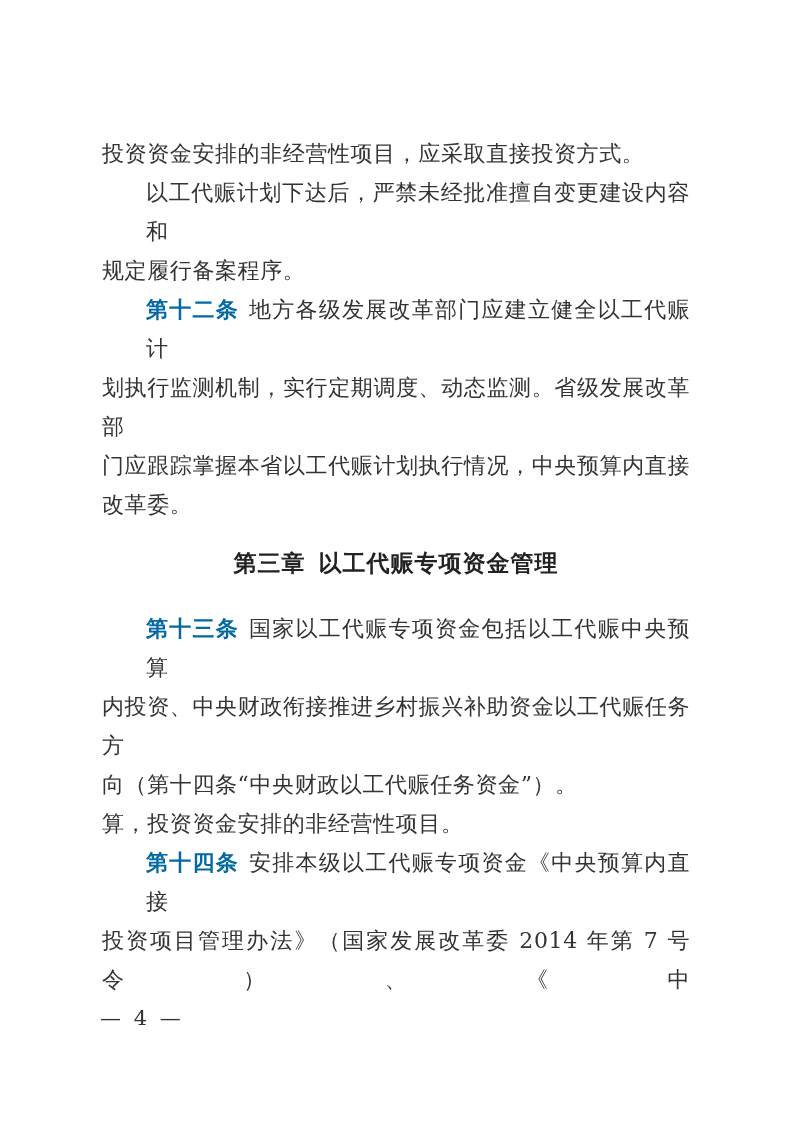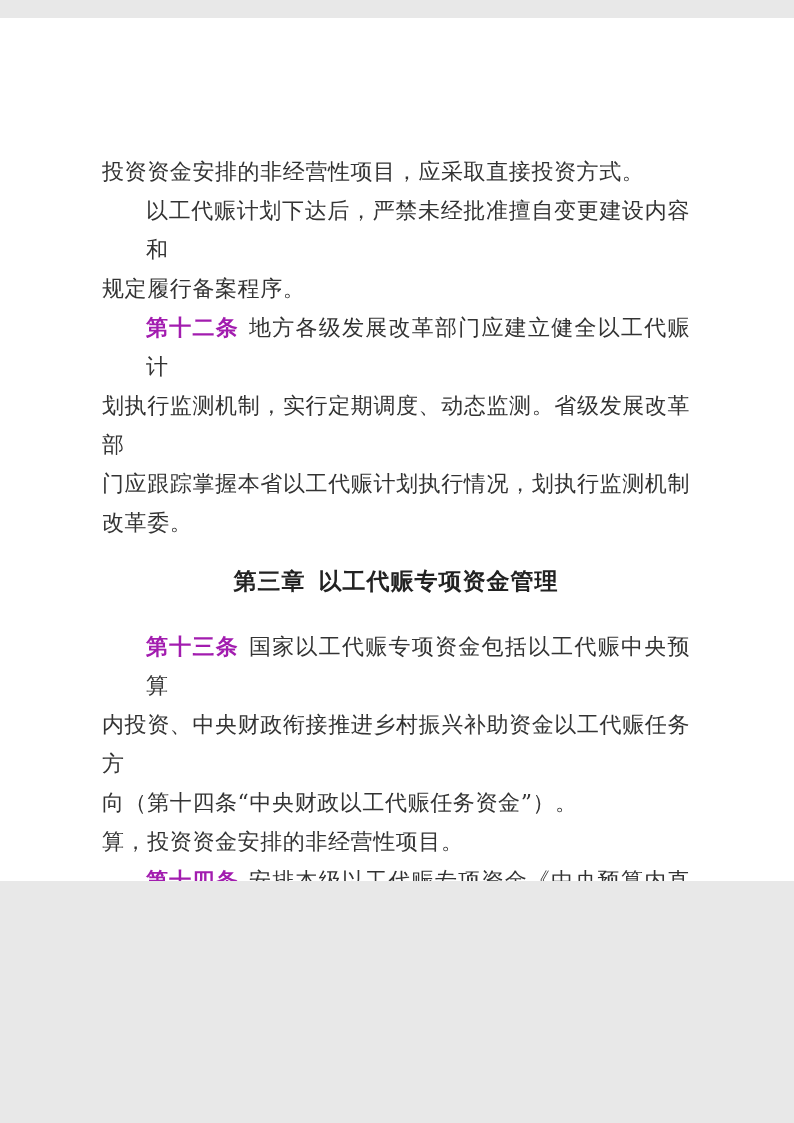--- a/index.html
+++ b/index.html
@@ -1,24 +1,24 @@
 <!DOCTYPE html>
 <html><head>
 <meta charset="utf-8">
 <style>
   html, body { margin: 0; padding: 0; background: #e8e8e8; }
   .page {
     position: relative;
     width: 794px;
-    height: 863px;
+    height: 1123px;
     background: #ffffff;
     overflow: hidden;
     font-family: "DejaVu Serif", "Liberation Serif", serif;
     color: #333333;
-    margin: 18px auto;
+    margin: 0 auto;
   }
   .content {
     position: absolute;
     left: 102px;
     top: 134px;
     width: 588px;
     font-size: 22px;
     line-height: 39px;
     letter-spacing: 0.6px;
   }
@@ -26,21 +26,21 @@
   .full {
     white-space: normal;
     text-align: justify;
     text-align-last: justify;
     text-justify: inter-character;
   }
   .ind { padding-left: 44px; }
   .lead {
     font-family: "Liberation Sans", "DejaVu Sans", sans-serif;
     font-weight: bold;
-    color: #a21caf;
+    color: #0369a1;
     margin-right: 10px;
   }
   .chapter {
     text-align: left;
     text-align-last: center;
     font-family: "Liberation Sans", "DejaVu Sans", sans-serif;
     font-weight: bold;
     font-size: 23px;
     color: #222222;
     margin-top: 20px;
@@ -67,21 +67,21 @@
 
     <div class="ln">投资资金安排的非经营性项目，应采取直接投资方式。</div>
 
     <div class="ln full ind">以工代赈计划下达后，严禁未经批准擅自变更建设内容和</div>
     <div class="ln">规定履行备案程序。</div>
 
     <div class="ln full ind">
       <span class="lead">第十二条</span><span>地方各级发展改革部门应建立健全以工代赈计</span>
     </div>
     <div class="ln full">划执行监测机制，实行定期调度、动态监测。省级发展改革部</div>
-    <div class="ln full">门应跟踪掌握本省以工代赈计划执行情况，划执行监测机制</div>
+    <div class="ln full">门应跟踪掌握本省以工代赈计划执行情况，中央预算内直接</div>
     <div class="ln">改革委。</div>
 
     <div class="chapter">
       <span class="chapter-num">第三章</span><span>以工代赈专项资金管理</span>
     </div>
 
     <div class="ln full ind">
       <span class="lead">第十三条</span><span>国家以工代赈专项资金包括以工代赈中央预算</span>
     </div>
     <div class="ln full">内投资、中央财政衔接推进乡村振兴补助资金以工代赈任务方</div>

